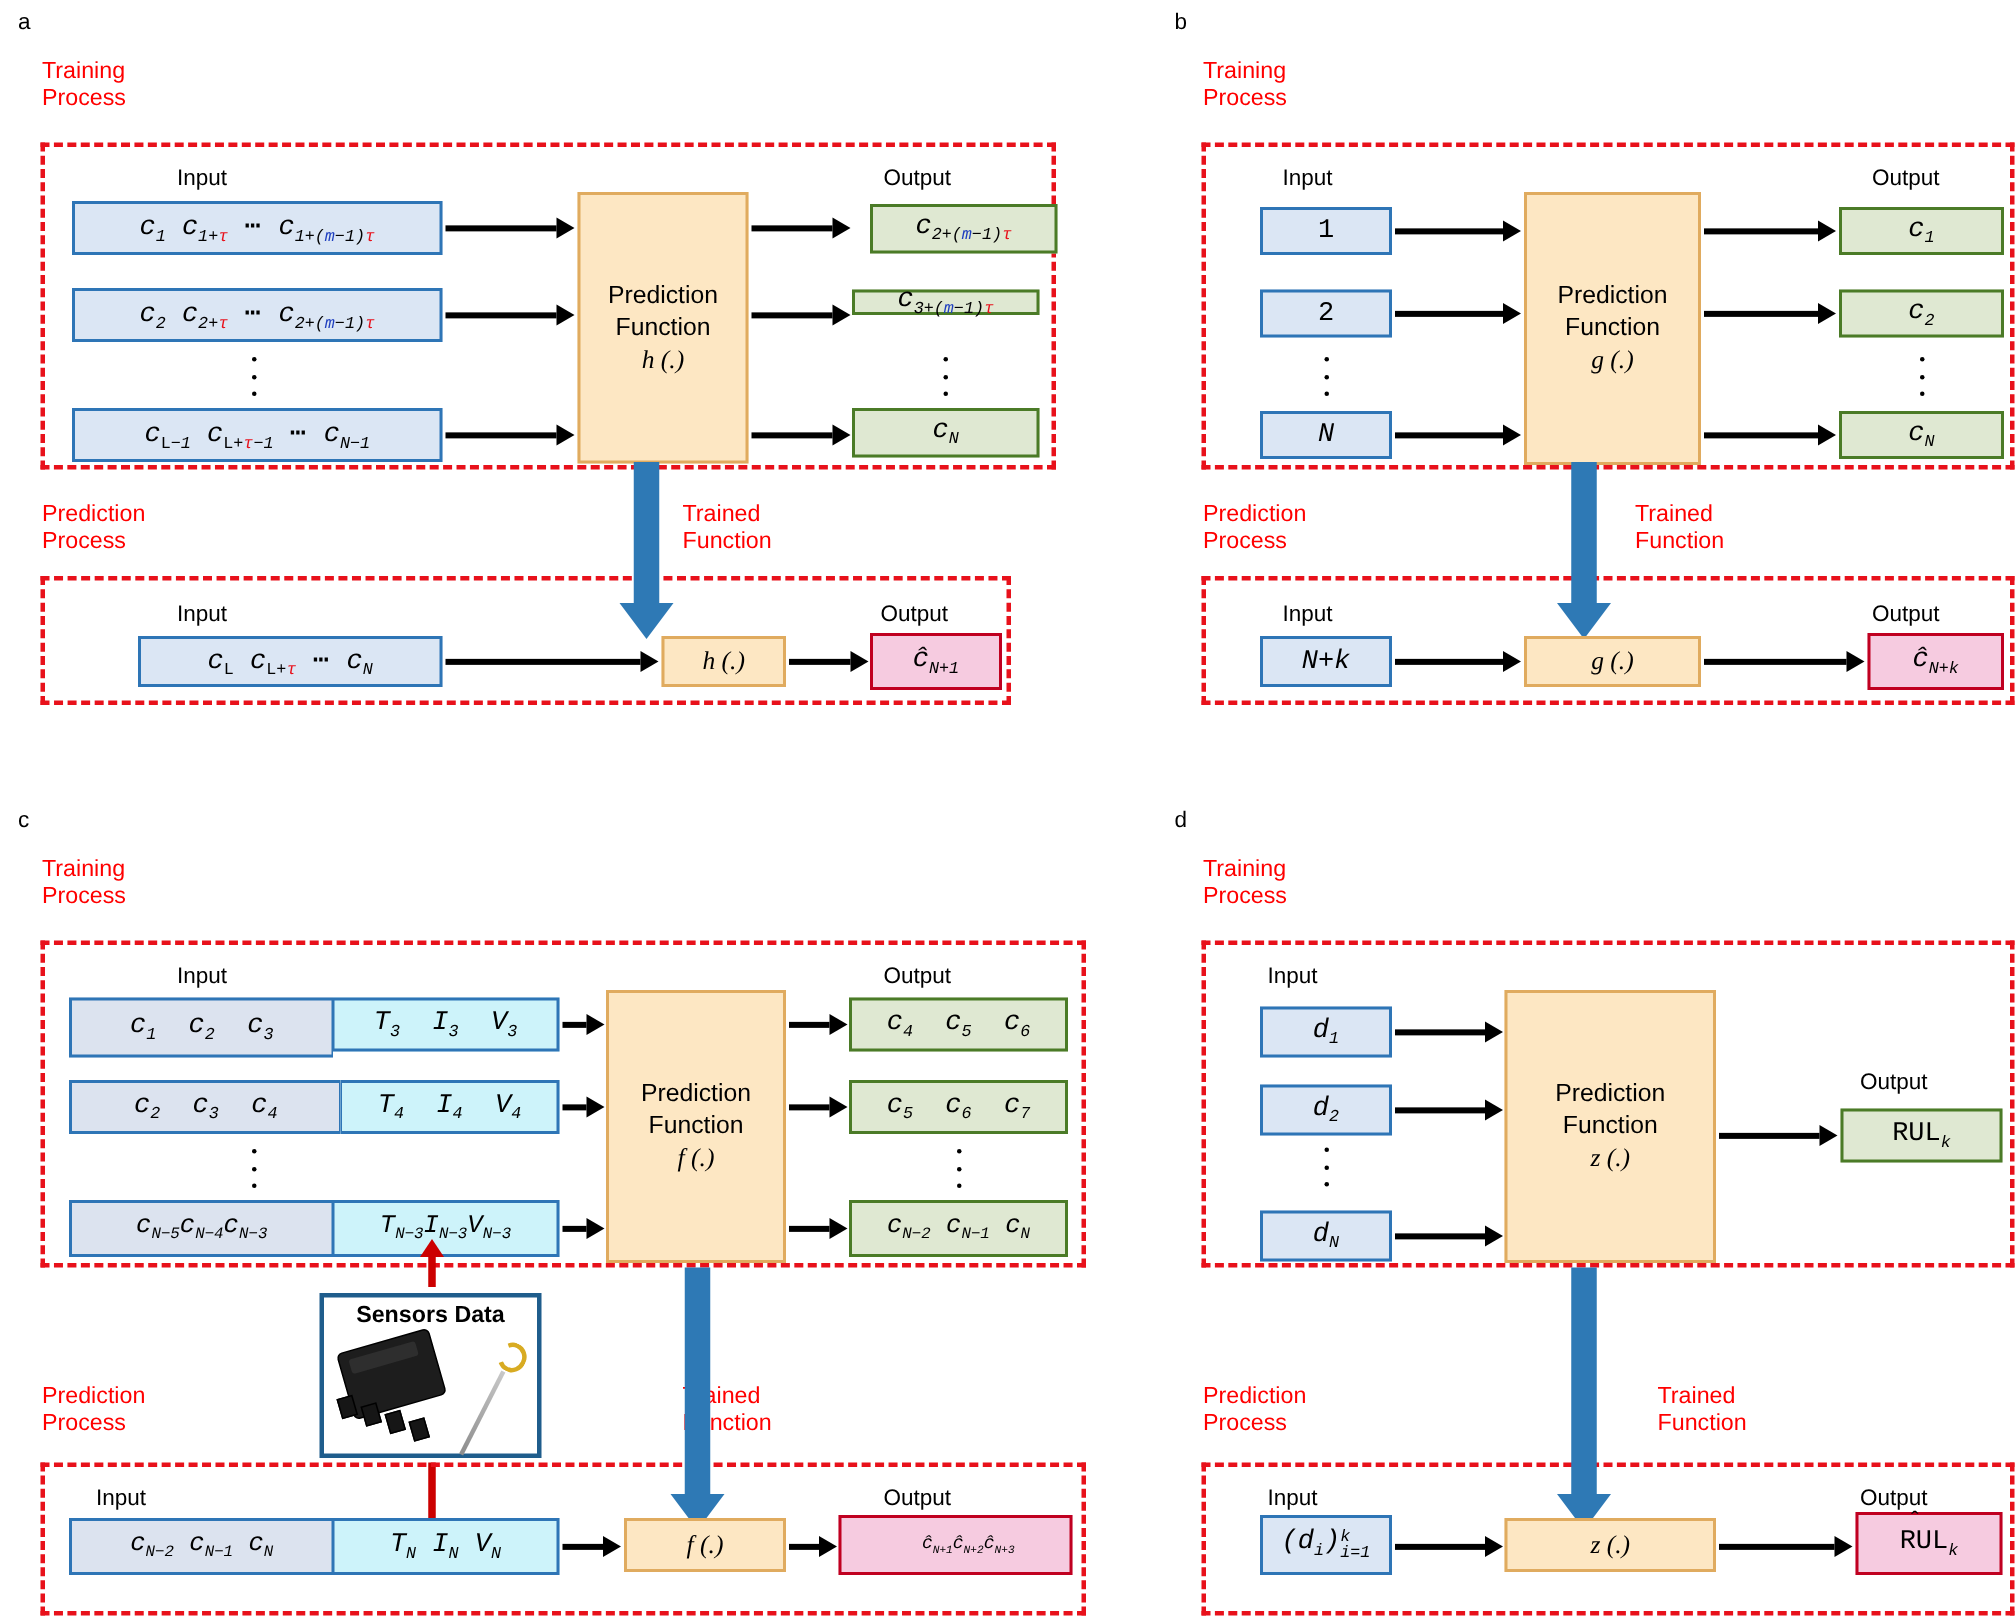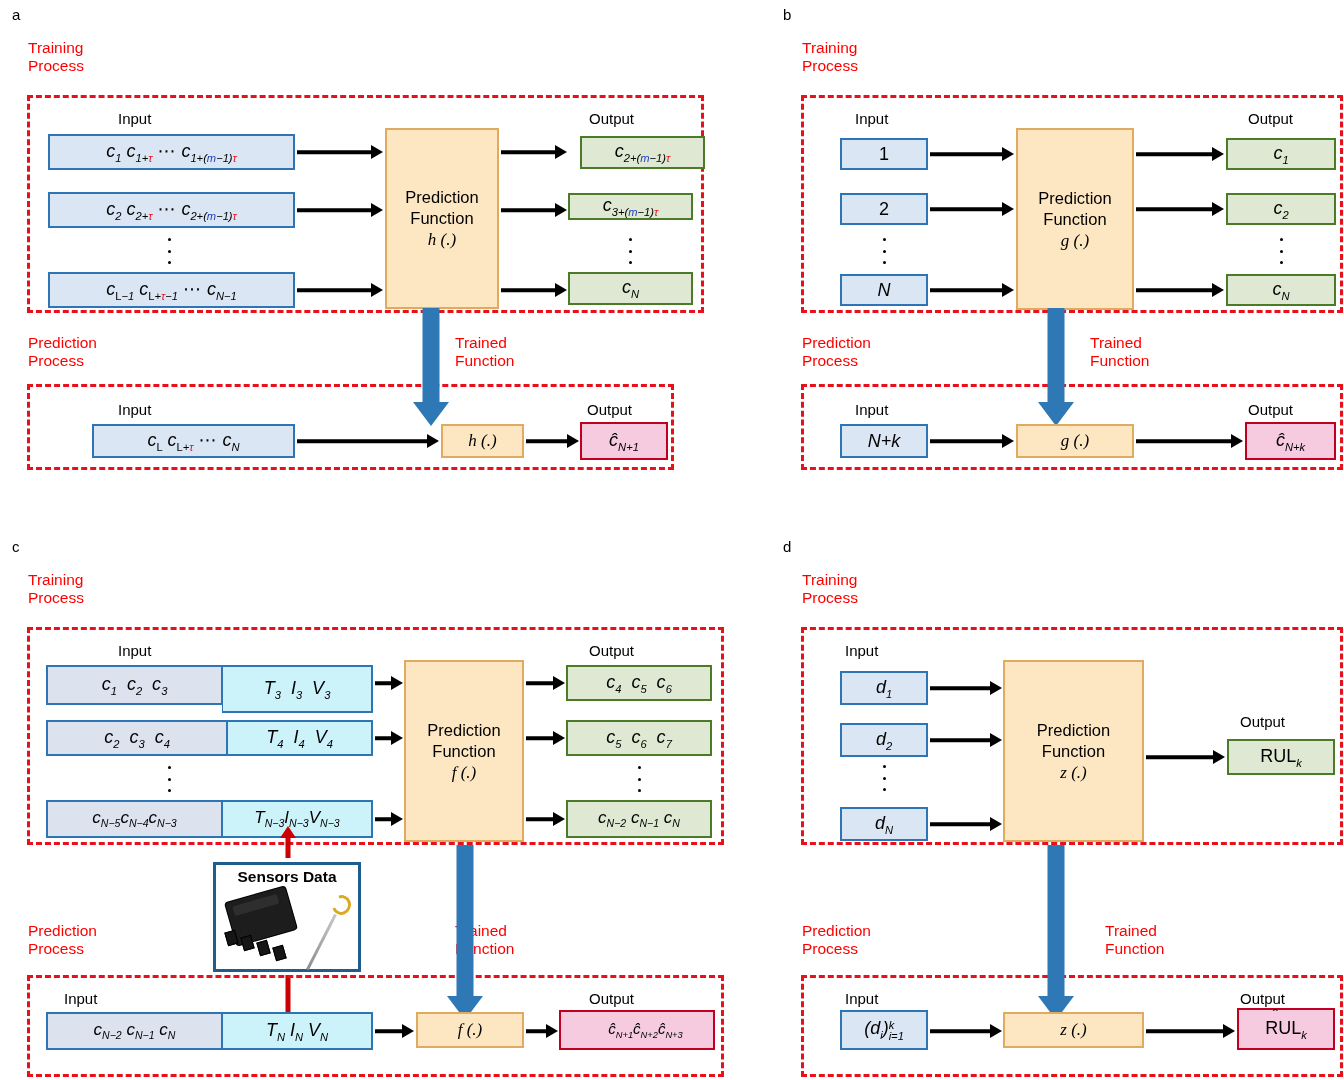--- a/index.html
+++ b/index.html
@@ -21,21 +21,21 @@
   .bx-out{background:#dfe8d2;border:2px solid #4b7b27;}
   .bx-fn{background:#fde7c3;border:2px solid #e0ab5f;}
   .bx-pred{background:#f6cbe0;border:2.5px solid #c00020;}
   .bx-sens{background:#cdf3fa;border:2px solid #2e75b6;}
   .bx-cgray{background:#dce3ef;border:2px solid #2e75b6;}
 
   .fn-txt{font-family:"Liberation Sans",sans-serif;font-size:16.5px;line-height:21px;text-align:center;color:#000;}
   .fn-ital{font-family:"Liberation Serif",serif;font-style:italic;font-size:17px;}
 
   
-  .m{font-family:Liberation Sans, sans-serif;font-style:italic;font-size:18px;white-space:nowrap;color:#000;}
+  .m{font-family:Liberation Mono, monospace;font-style:italic;font-size:18px;white-space:nowrap;color:#000;}
   .m sub,.m sup{font-style:italic;font-size:62%;}
   .up{font-style:normal;}
   .tau{color:#e8111b;font-style:italic;}
   .mm{color:#1f3fbf;font-style:italic;}
   .dots{font-style:normal;letter-spacing:1px;}
 
   
   .vdots{position:absolute;display:flex;flex-direction:column;align-items:center;justify-content:space-between;}
   .vdots i{display:block;width:3px;height:3px;background:#000;border-radius:50%;}
 
@@ -109,21 +109,21 @@
       <div class="fn-txt">
         <span style="white-space:pre-line;">Prediction
 Function</span><br>
         <span class="fn-ital">h (.)</span>
       </div>
     </div>
 
     <div class="bx bx-out" style="left:580px;top:136px;width:125px;height:33px;">
       <span class="m">c<sub>2+(<span class="mm">m</span>−1)<span class="tau">τ</span></sub></span>
     </div>
-    <div class="bx bx-out" style="left:568px;top:193px;width:125px;height:27px;">
+    <div class="bx bx-out" style="left:568px;top:193px;width:125px;height:17px;">
       <span class="m">c<sub>3+(<span class="mm">m</span>−1)<span class="tau">τ</span></sub></span>
     </div>
     <div class="vdots" style="left:628px;top:238px;width:4px;height:26px;">
         <i></i>
         <i></i>
         <i></i>
       </div>
     <div class="bx bx-out" style="left:568px;top:272px;width:125px;height:33px;">
       <span class="m">c<sub>N</sub></span>
     </div>
@@ -297,21 +297,21 @@
 Process</div>
     <div class="dashbox" style="left:27px;top:627px;width:697px;height:218px;"></div>
 
     <div class="io-label" style="left:118px;top:642px;">Input</div>
     <div class="io-label" style="left:589px;top:642px;">Output</div>
 
     <div class="split-wrap" style="left:46px;top:665px;width:327px;height:36px;">
       <div class="half bx-cgray" style="width:176px;height:40px;border-right-width:1px;">
         <span class="m">c<sub>1</sub>&nbsp;&nbsp;c<sub>2</sub>&nbsp;&nbsp;c<sub>3</sub></span>
       </div>
-      <div class="half bx-sens" style="width:151px;height:48px;border-left-width:1px;text-align:right;">
+      <div class="half bx-sens" style="width:151px;height:36px;border-left-width:1px;text-align:right;">
         <span class="m">T<sub>3</sub>&nbsp;&nbsp;I<sub>3</sub>&nbsp;&nbsp;V<sub>3</sub></span>
       </div>
     </div>
     <div class="split-wrap" style="left:46px;top:720px;width:327px;height:36px;">
       <div class="half bx-cgray" style="width:188px;height:36px;border-right-width:1px;">
         <span class="m">c<sub>2</sub>&nbsp;&nbsp;c<sub>3</sub>&nbsp;&nbsp;c<sub>4</sub></span>
       </div>
       <div class="half bx-sens" style="width:151px;height:36px;border-left-width:1px;">
         <span class="m">T<sub>4</sub>&nbsp;&nbsp;I<sub>4</sub>&nbsp;&nbsp;V<sub>4</sub></span>
       </div>
@@ -416,21 +416,21 @@
         <span class="m" style="font-size:17px;">c<sub>N−2</sub>&nbsp;c<sub>N−1</sub>&nbsp;c<sub>N</sub></span>
       </div>
       <div class="half bx-sens" style="width:151px;height:38px;border-left-width:1px;">
         <span class="m">T<sub>N</sub>&nbsp;I<sub>N</sub>&nbsp;V<sub>N</sub></span>
       </div>
     </div>
     <div class="bx bx-fn" style="left:416px;top:1012px;width:108px;height:36px;">
       <span class="fn-ital">f (.)</span>
     </div>
     <div class="bx bx-pred" style="left:559px;top:1010px;width:156px;height:40px;">
-      <span class="m" style="font-size:15px;margin-left:17px;">ĉ<sub>N+1</sub>ĉ<sub>N+2</sub>ĉ<sub>N+3</sub></span>
+      <span class="m" style="font-size:12px;margin-left:17px;">ĉ<sub>N+1</sub>ĉ<sub>N+2</sub>ĉ<sub>N+3</sub></span>
     </div>
     <div class="arw" style="left:375px;top:1031px;width:39px;">
         <div class="shaft" style="width:27px;"></div>
         <div class="head" style="left:27px;"></div>
       </div>
     <div class="arw" style="left:526px;top:1031px;width:32px;">
         <div class="shaft" style="width:20px;"></div>
         <div class="head" style="left:20px;"></div>
       </div>
   </div>

